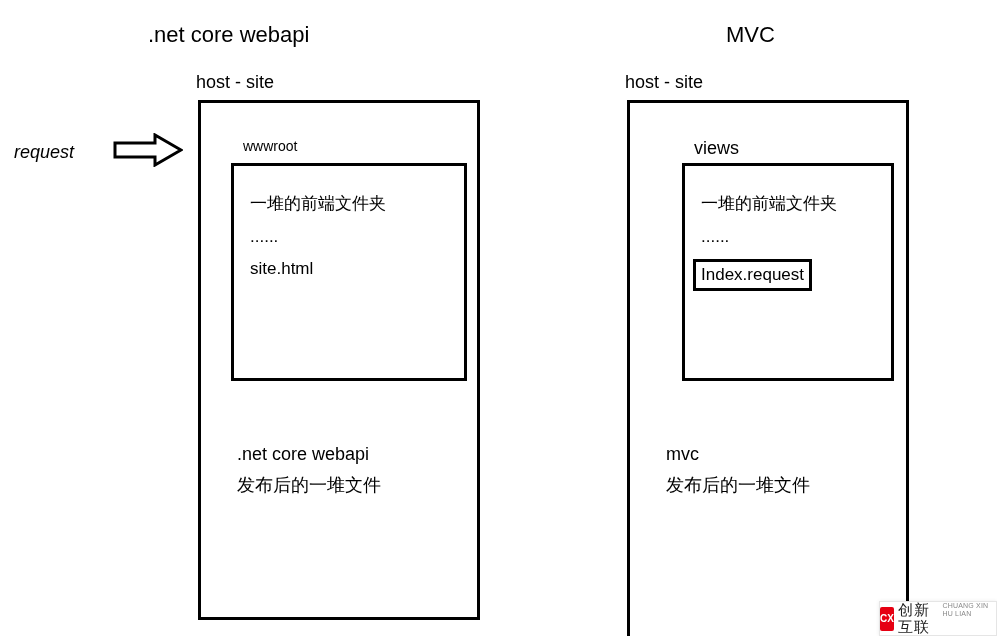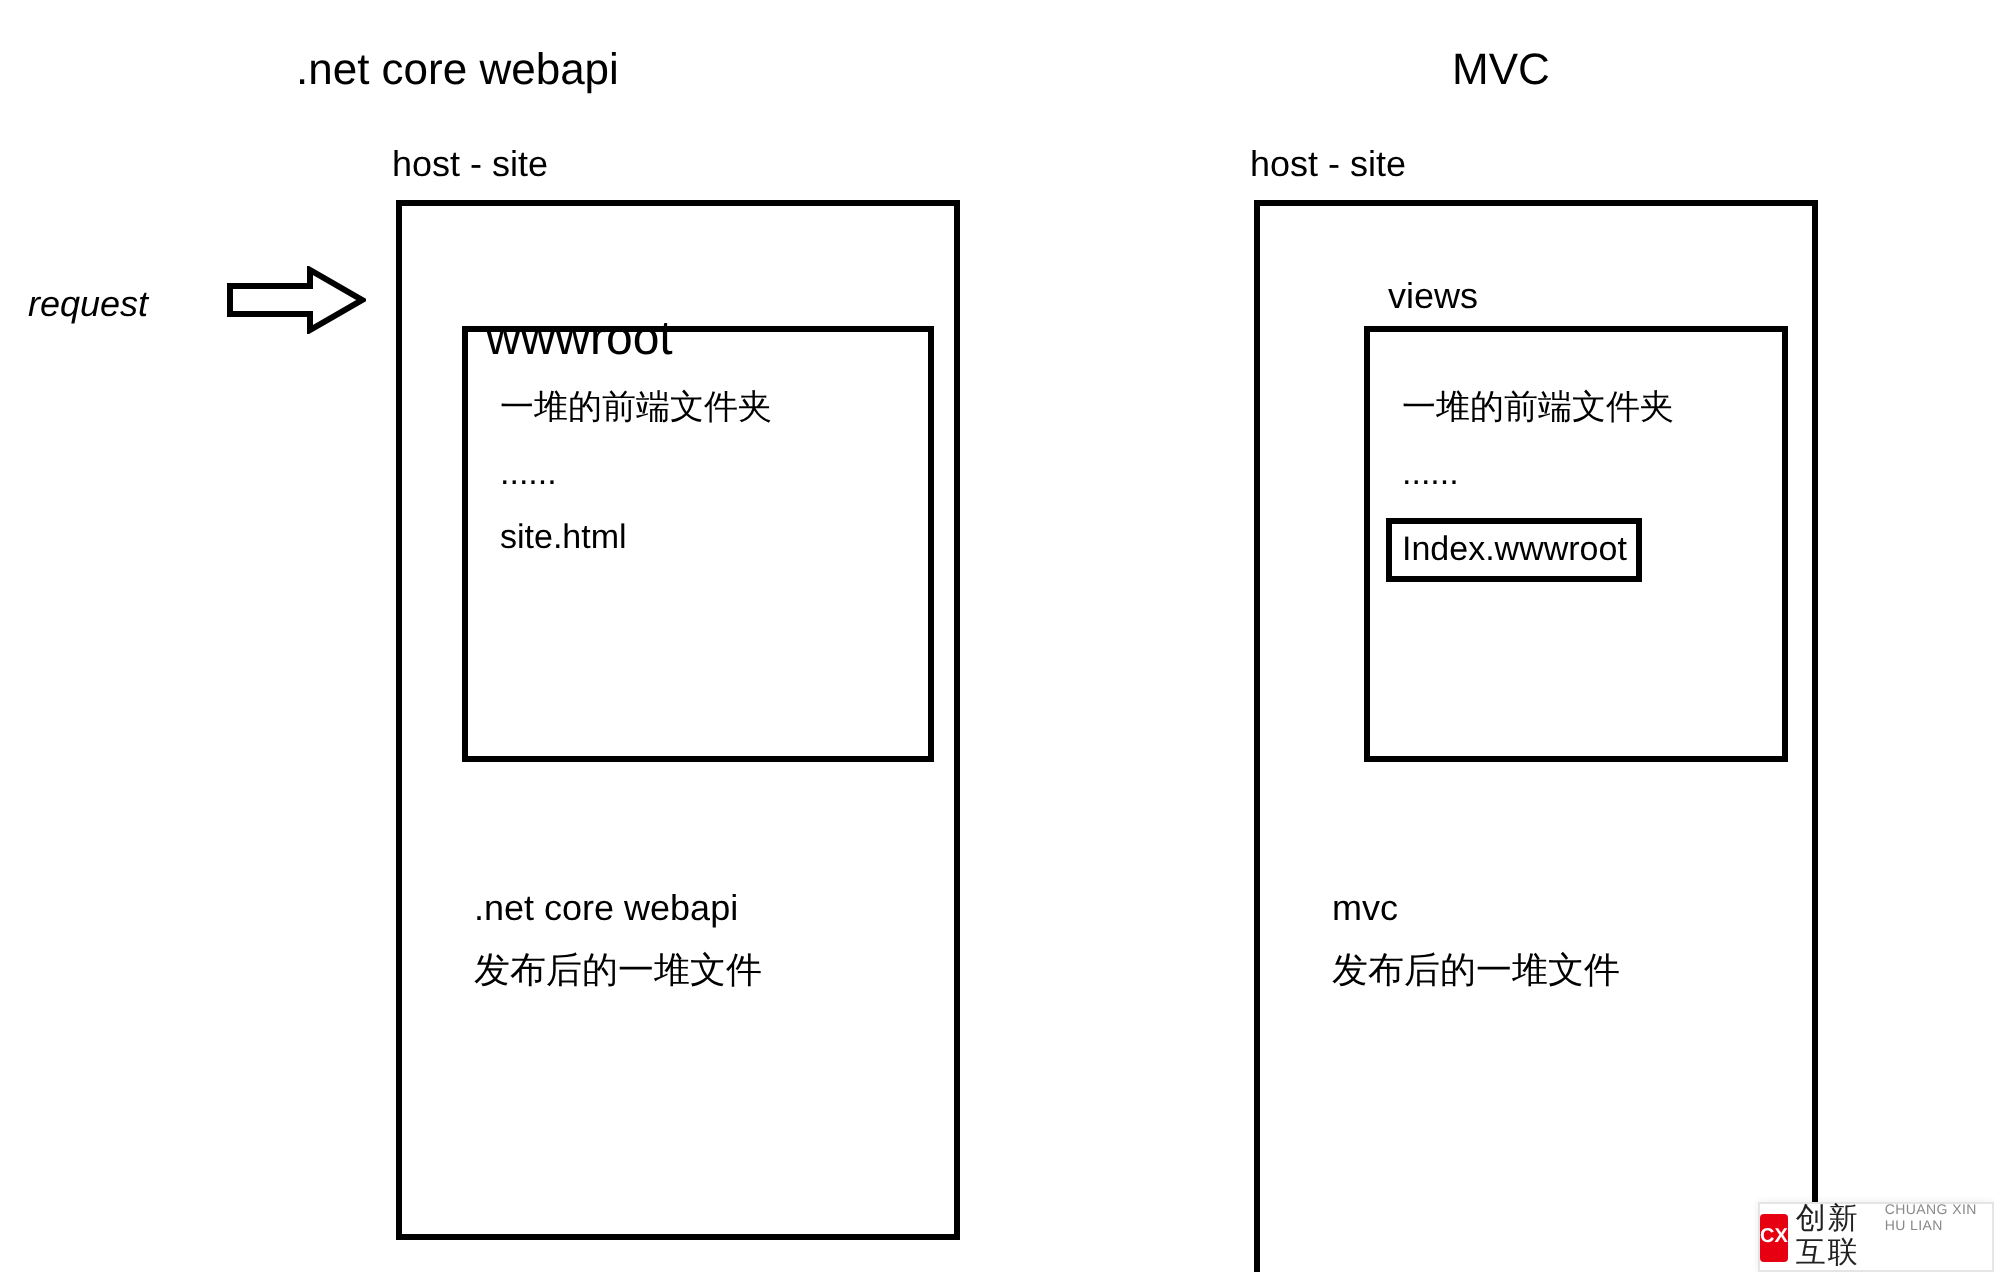--- a/index.html
+++ b/index.html
@@ -60,23 +60,23 @@
     .outerbox-right {
       position: absolute;
       top: 100px;
       left: 627px;
       width: 282px;
       height: 616px;
       border: 3px solid #000;
     }
     .inner-folder-label-left {
       position: absolute;
-      top: 53px;
+      top: 35px;
       left: 42px;
-      font-size: 24px;
+      font-size: 14px;
     }
     .inner-folder-label-right {
       position: absolute;
       top: 35px;
       left: 64px;
       font-size: 18px;
     }
     .innerbox-left {
       position: absolute;
       top: 60px;
@@ -182,21 +182,21 @@
     <div>.net core webapi</div>
     <div>发布后的一堆文件</div>
   </div>
 </div>
 
 <div class="outerbox-right">
   <div class="inner-folder-label-right">views</div>
   <div class="innerbox-right">
     <div class="row">一堆的前端文件夹</div>
     <div class="row">......</div>
-    <div class="indexbox">Index.wwwroot</div>
+    <div class="indexbox">Index.request</div>
   </div>
   <div class="bottom-right">
     <div>mvc</div>
     <div>发布后的一堆文件</div>
   </div>
 </div>
 
 <div class="watermark">
   <div class="logo">CX</div>
   <div class="txt">

